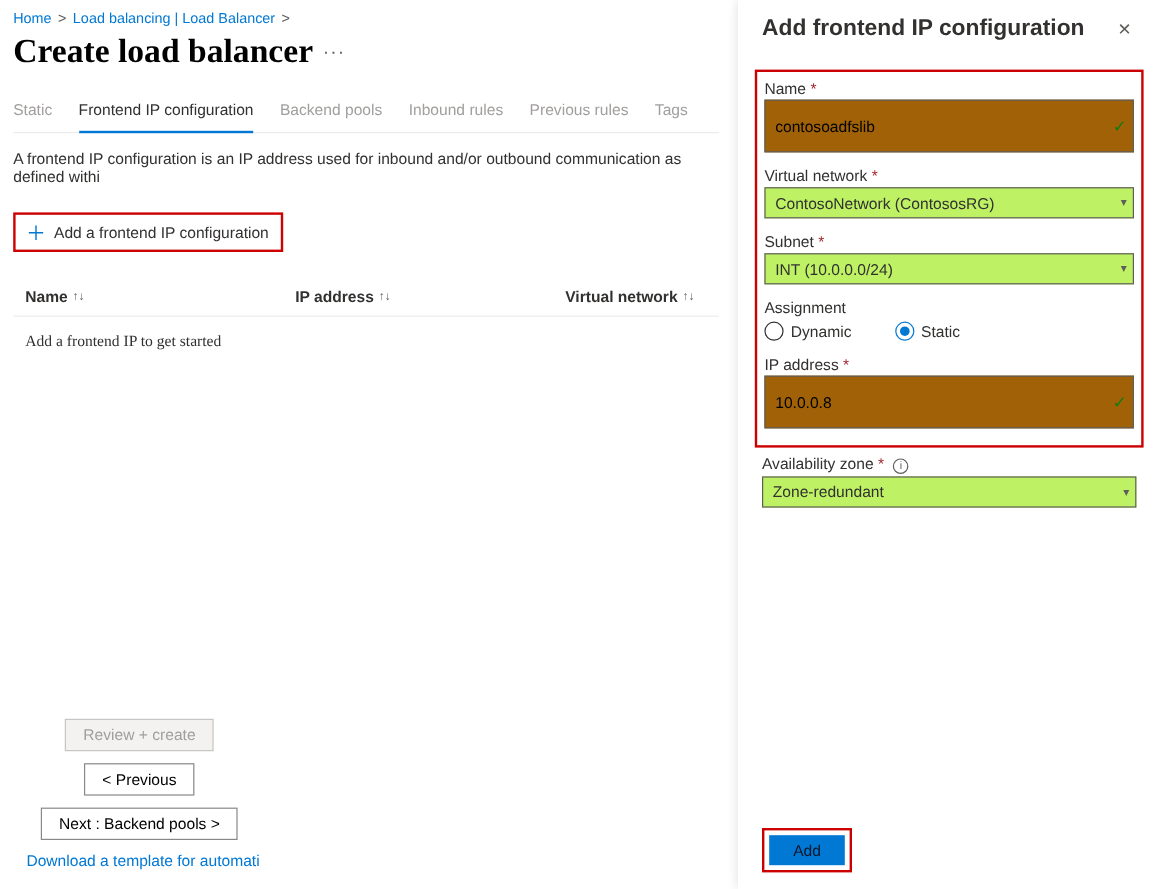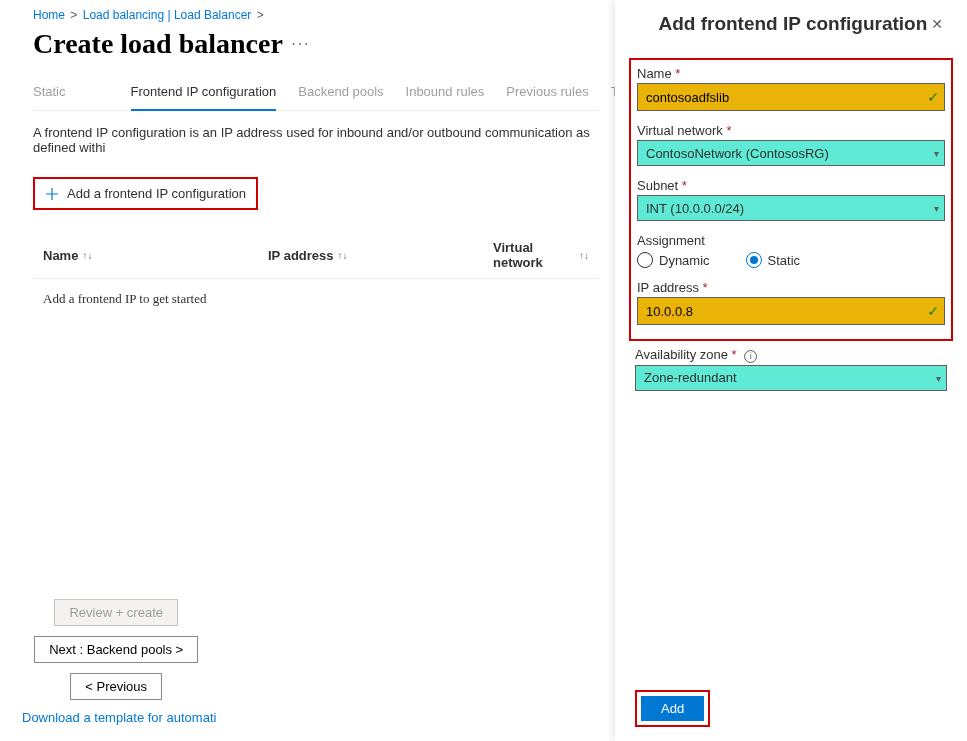--- a/index.html
+++ b/index.html
@@ -1,29 +1,29 @@
 <!DOCTYPE html>
 <html><head>
 <meta charset="utf-8">
 <style>
   * { box-sizing: border-box; margin: 0; padding: 0; }
   body { font-family: "Segoe UI", Arial, sans-serif; font-size: 13px; color: #323130; background: #fff; width: 967px; height: 741px; overflow: hidden; position: relative; }
   
   
-  .page { position: absolute; left: 0; top: 0; width: 615px; height: 741px; padding: 8px 16px 0 33px; }
+  .page { position: absolute; left: 0; top: 0; width: 615px; height: 741px; padding: 8px 16px 0 11px; }
   .breadcrumb { font-size: 12px; color: #605e5c; margin-bottom: 6px; }
   .breadcrumb a { color: #0078d4; text-decoration: none; }
   .breadcrumb .sep { color: #605e5c; margin: 0 2px; }
   .page-title-row { display: flex; align-items: center; gap: 8px; margin-bottom: 18px; }
   .page-title { font-size: 28px; font-weight: 600; color: #000000; font-family: Liberation Serif, serif; }
   .title-more { font-size: 16px; color: #605e5c; letter-spacing: 1px; cursor: pointer; }
   
   .tabs { display: flex; gap: 22px; border-bottom: 1px solid #edebe9; margin-bottom: 14px; }
   .tab { font-size: 13px; color: #a19f9d; padding: 6px 0 10px 0; cursor: pointer; white-space: nowrap; }
-  .tab.active { color: #323130; border-bottom: 2px solid #0078d4; font-weight: 400; margin-bottom: -1px; margin-left: 43px; }
+  .tab.active { color: #323130; border-bottom: 2px solid #0078d4; font-weight: 400; margin-bottom: -1px; }
   
   .desc { font-size: 13px; color: #323130; margin-bottom: 22px; }
   
   .add-fe-box { display: inline-flex; align-items: center; gap: 8px; border: 2px solid #c00; padding: 7px 10px; margin-bottom: 22px; cursor: pointer; background: #fff; }
   .plus-icon svg { display: block; }
   .add-fe-text { color: #323130; font-size: 13px; }
   
   .table-header { display: flex; border-bottom: 1px solid #edebe9; padding: 8px 10px; font-size: 13px; }
   .col { display: flex; align-items: center; gap: 4px; font-weight: 600; color: #323130; }
   .col1 { width: 225px; }
@@ -32,46 +32,46 @@
   .sort-icon { font-size: 10px; color: #605e5c; }
   .table-empty { padding: 12px 10px; color: #323130; font-size: 13px; font-family: Liberation Serif, serif; }
   
   .footer { position: absolute; left: 16px; bottom: 16px; display: flex; align-items: center; gap: 10px; flex-direction: column; }
   .btn { font-family: inherit; font-size: 13px; padding: 5px 14px; border: 1px solid #8a8886; background: #fff; cursor: pointer; }
   .btn.disabled { color: #a19f9d; border-color: #c8c6c4; background: #f3f2f1; cursor: default; }
   .footer .link { color: #0078d4; font-size: 13px; cursor: pointer; margin-left: 6px; white-space: nowrap; }
   
   
   .panel { position: absolute; right: 0; top: 0; width: 352px; height: 741px; background: #fff; box-shadow: -2px 0 8px rgba(0,0,0,.1); padding: 12px 20px 0 20px; }
-  .panel-head { display: flex; align-items: center; justify-content: flex-end; margin-bottom: 22px; }
+  .panel-head { display: flex; align-items: center; justify-content: space-between; margin-bottom: 22px; }
   .panel-title { font-size: 19px; font-weight: 600; color: #323130; }
   .close-icon { font-size: 14px; color: #605e5c; cursor: pointer; padding: 4px; }
   
   .highlight-box { border: 2px solid #c00; padding: 6px 6px 10px 6px; margin: 0 -6px 6px -6px; }
   .field { margin-bottom: 12px; }
   .field-label { font-size: 13px; color: #323130; margin-bottom: 2px; }
   .req { color: #a4262c; }
-  .field-input { width: 100%; border: 1px solid #605e5c; padding: 4px 26px 4px 8px; font-size: 13px; font-family: inherit; height: 28px; background: #eab308; position: relative; }
+  .field-input { width: 100%; border: 1px solid #605e5c; padding: 4px 26px 4px 8px; font-size: 13px; font-family: inherit; height: 44px; background: #a16207; position: relative; }
   .field-wrap { position: relative; }
   .check-icon { position: absolute; right: 6px; top: 50%; transform: translateY(-50%); color: #107c10; font-size: 14px; pointer-events: none; }
   .chev-icon { position: absolute; right: 6px; top: 50%; transform: translateY(-50%); color: #605e5c; font-size: 10px; pointer-events: none; }
-  .select-like { display: flex; align-items: center; width: 100%; border: 1px solid #605e5c; padding: 0 26px 0 8px; height: 26px; font-size: 13px; background: #5eead4; cursor: pointer; }
+  .select-like { display: flex; align-items: center; width: 100%; border: 1px solid #605e5c; padding: 0 26px 0 8px; height: 26px; font-size: 13px; background: #bef264; cursor: pointer; }
   .field-wrap.valid .field-input, .field-wrap.valid .select-like { border-color: #605e5c; }
   
   .radio-row { display: flex; gap: 36px; margin-top: 4px; }
   .radio-opt { display: flex; align-items: center; gap: 6px; cursor: pointer; }
   .radio { width: 16px; height: 16px; border-radius: 50%; border: 1px solid #323130; display: inline-flex; align-items: center; justify-content: center; }
   .radio.on { border-color: #0078d4; }
   .radio.on::after { content: ""; width: 8px; height: 8px; border-radius: 50%; background: #0078d4; }
   
   .info-icon { display: inline-flex; width: 13px; height: 13px; border: 1px solid #605e5c; border-radius: 50%; align-items: center; justify-content: center; font-size: 9px; color: #605e5c; margin-left: 4px; }
   
   .panel-footer { position: absolute; left: 20px; bottom: 14px; }
   .add-btn-wrap { border: 2px solid #c00; display: inline-block; padding: 4px; }
-  .add-btn { background: #0078d4; color: #ffffff; border: none; padding: 5px 20px; font-size: 13px; font-family: inherit; cursor: pointer; }
+  .add-btn { background: #0078d4; color: #0f172a; border: none; padding: 5px 20px; font-size: 13px; font-family: inherit; cursor: pointer; }
 </style>
 </head>
 <body>
 
 <div class="page">
 
   <div class="breadcrumb">
     <a href="#">Home</a>
     <span class="sep">&gt;</span>
     <a href="#">Load balancing | Load Balancer</a>
@@ -114,22 +114,22 @@
     </div>
     <div class="col col3">
       <span>Virtual network</span>
       <span class="sort-icon">↑↓</span>
     </div>
   </div>
   <div class="table-empty">Add a frontend IP to get started</div>
 
   <div class="footer">
     <button class="btn disabled">Review + create</button>
+    <button class="btn">&lt; Previous</button>
     <button class="btn">Next : Backend pools &gt;</button>
-    <button class="btn">&lt; Previous</button>
     <span class="link">Download a template for automati</span>
   </div>
 
 </div>
 
 <div class="panel">
 
   <div class="panel-head">
     <div class="panel-title">Add frontend IP configuration</div>
     <div class="close-icon">✕</div>

